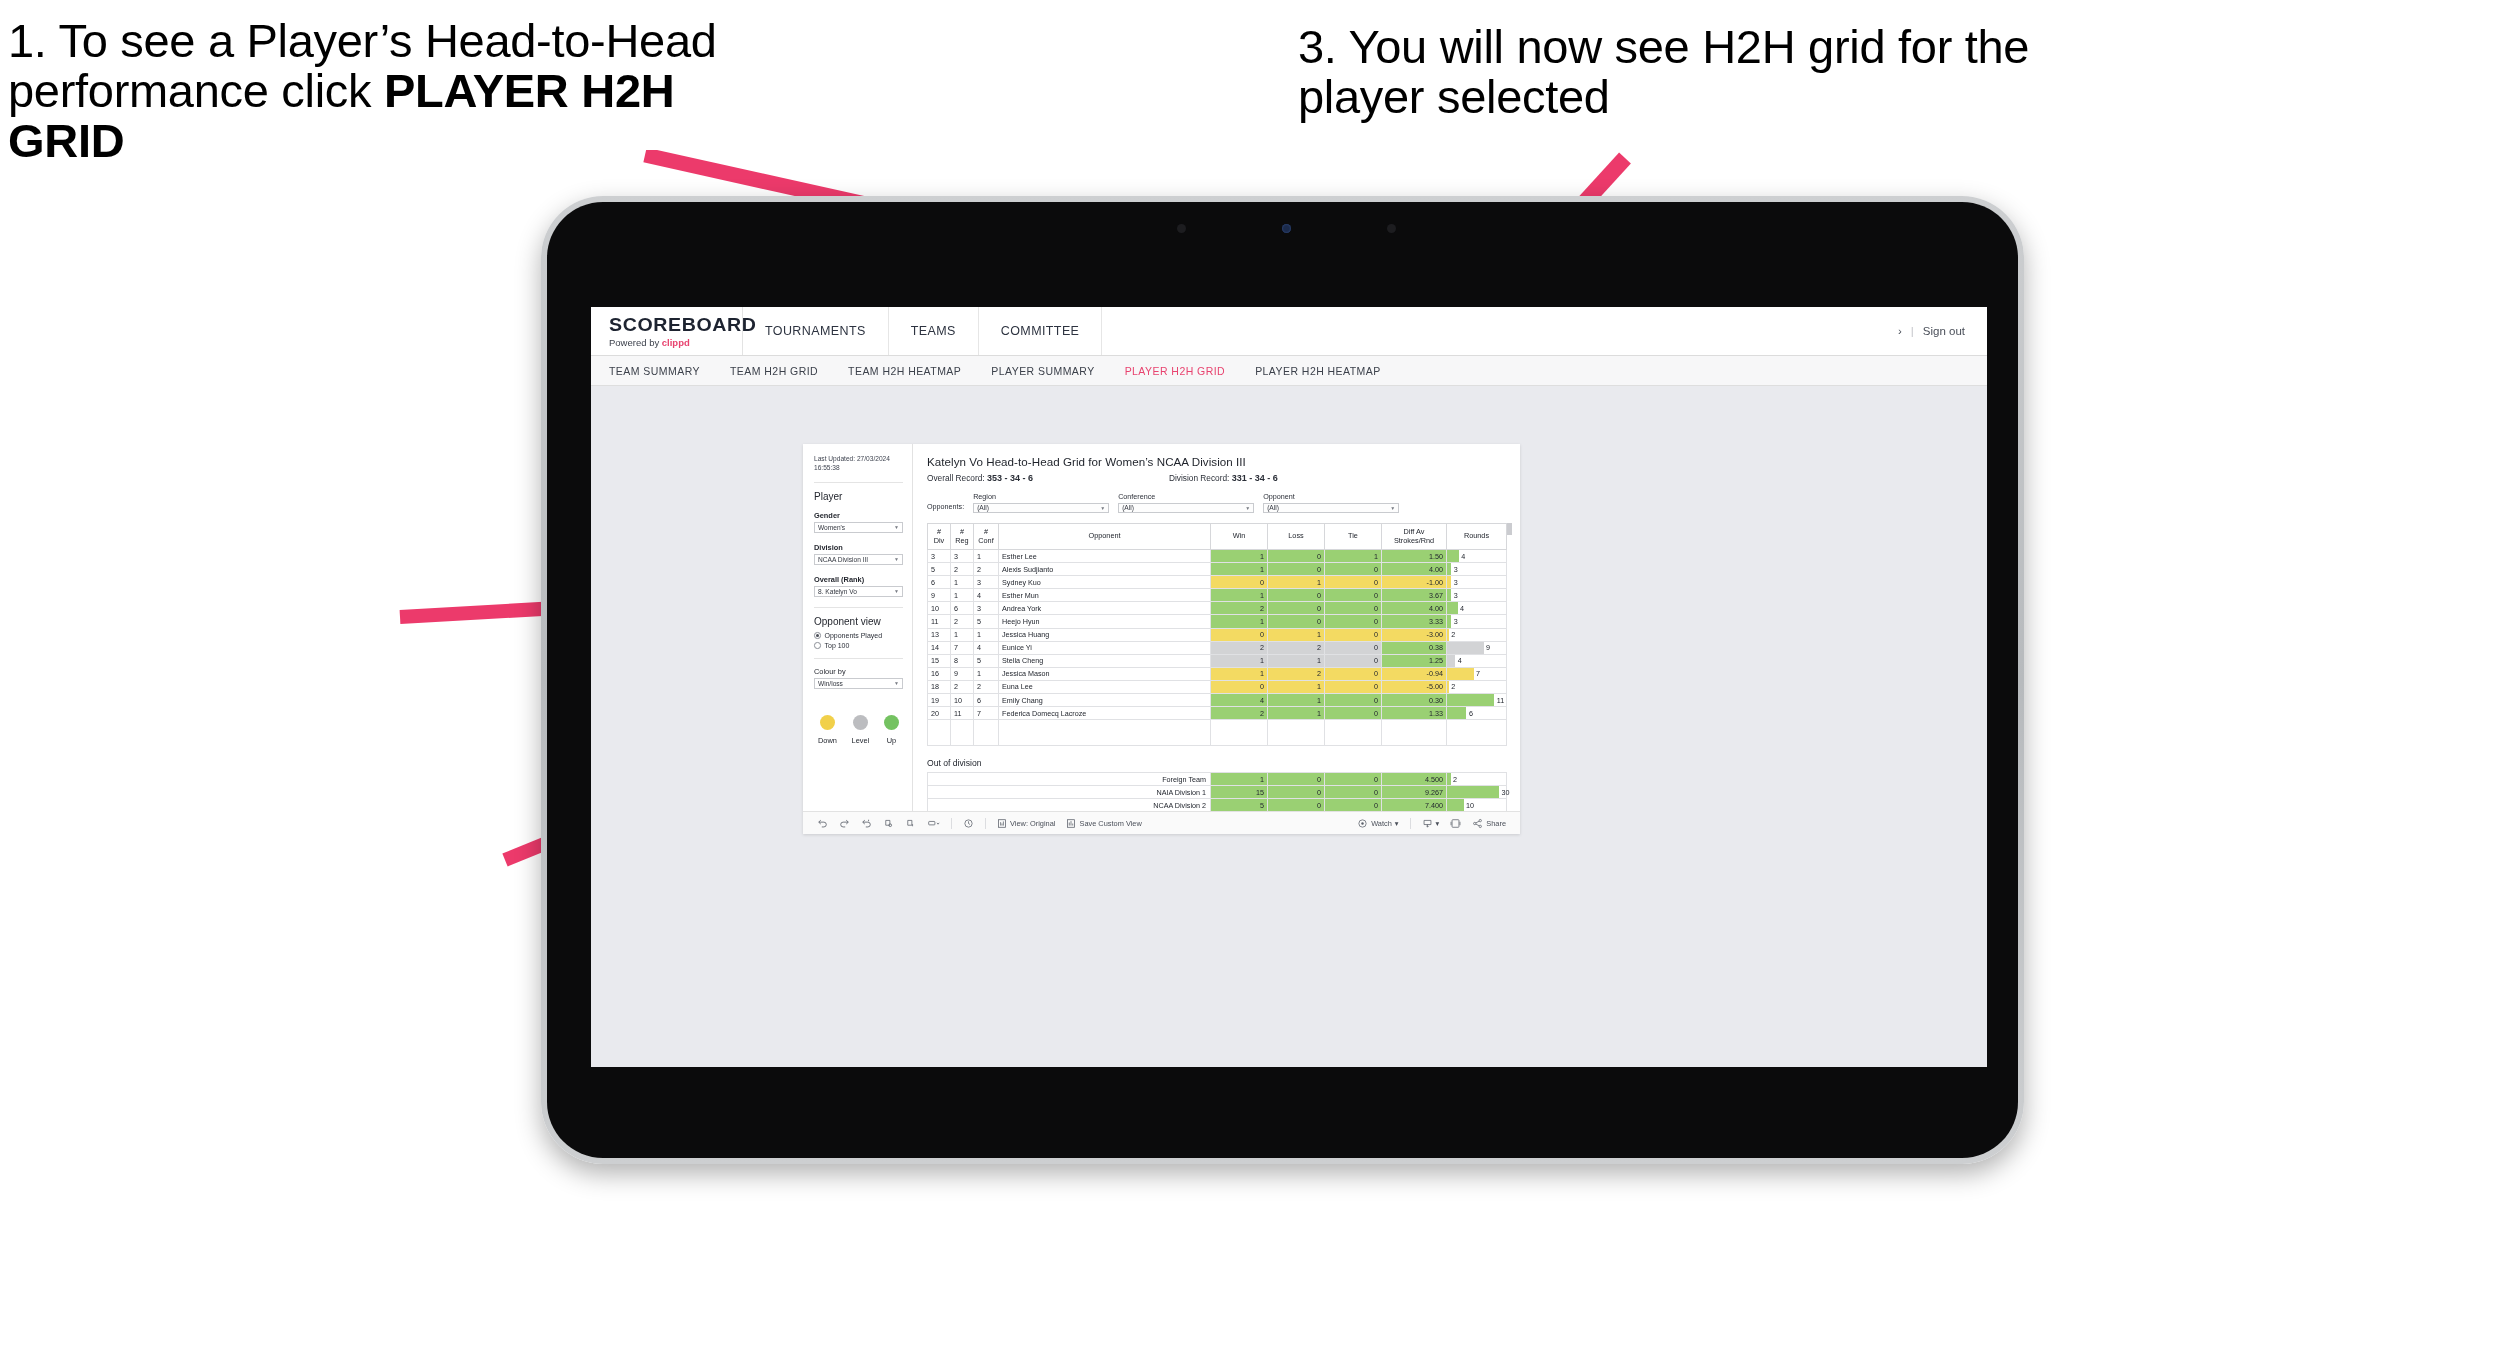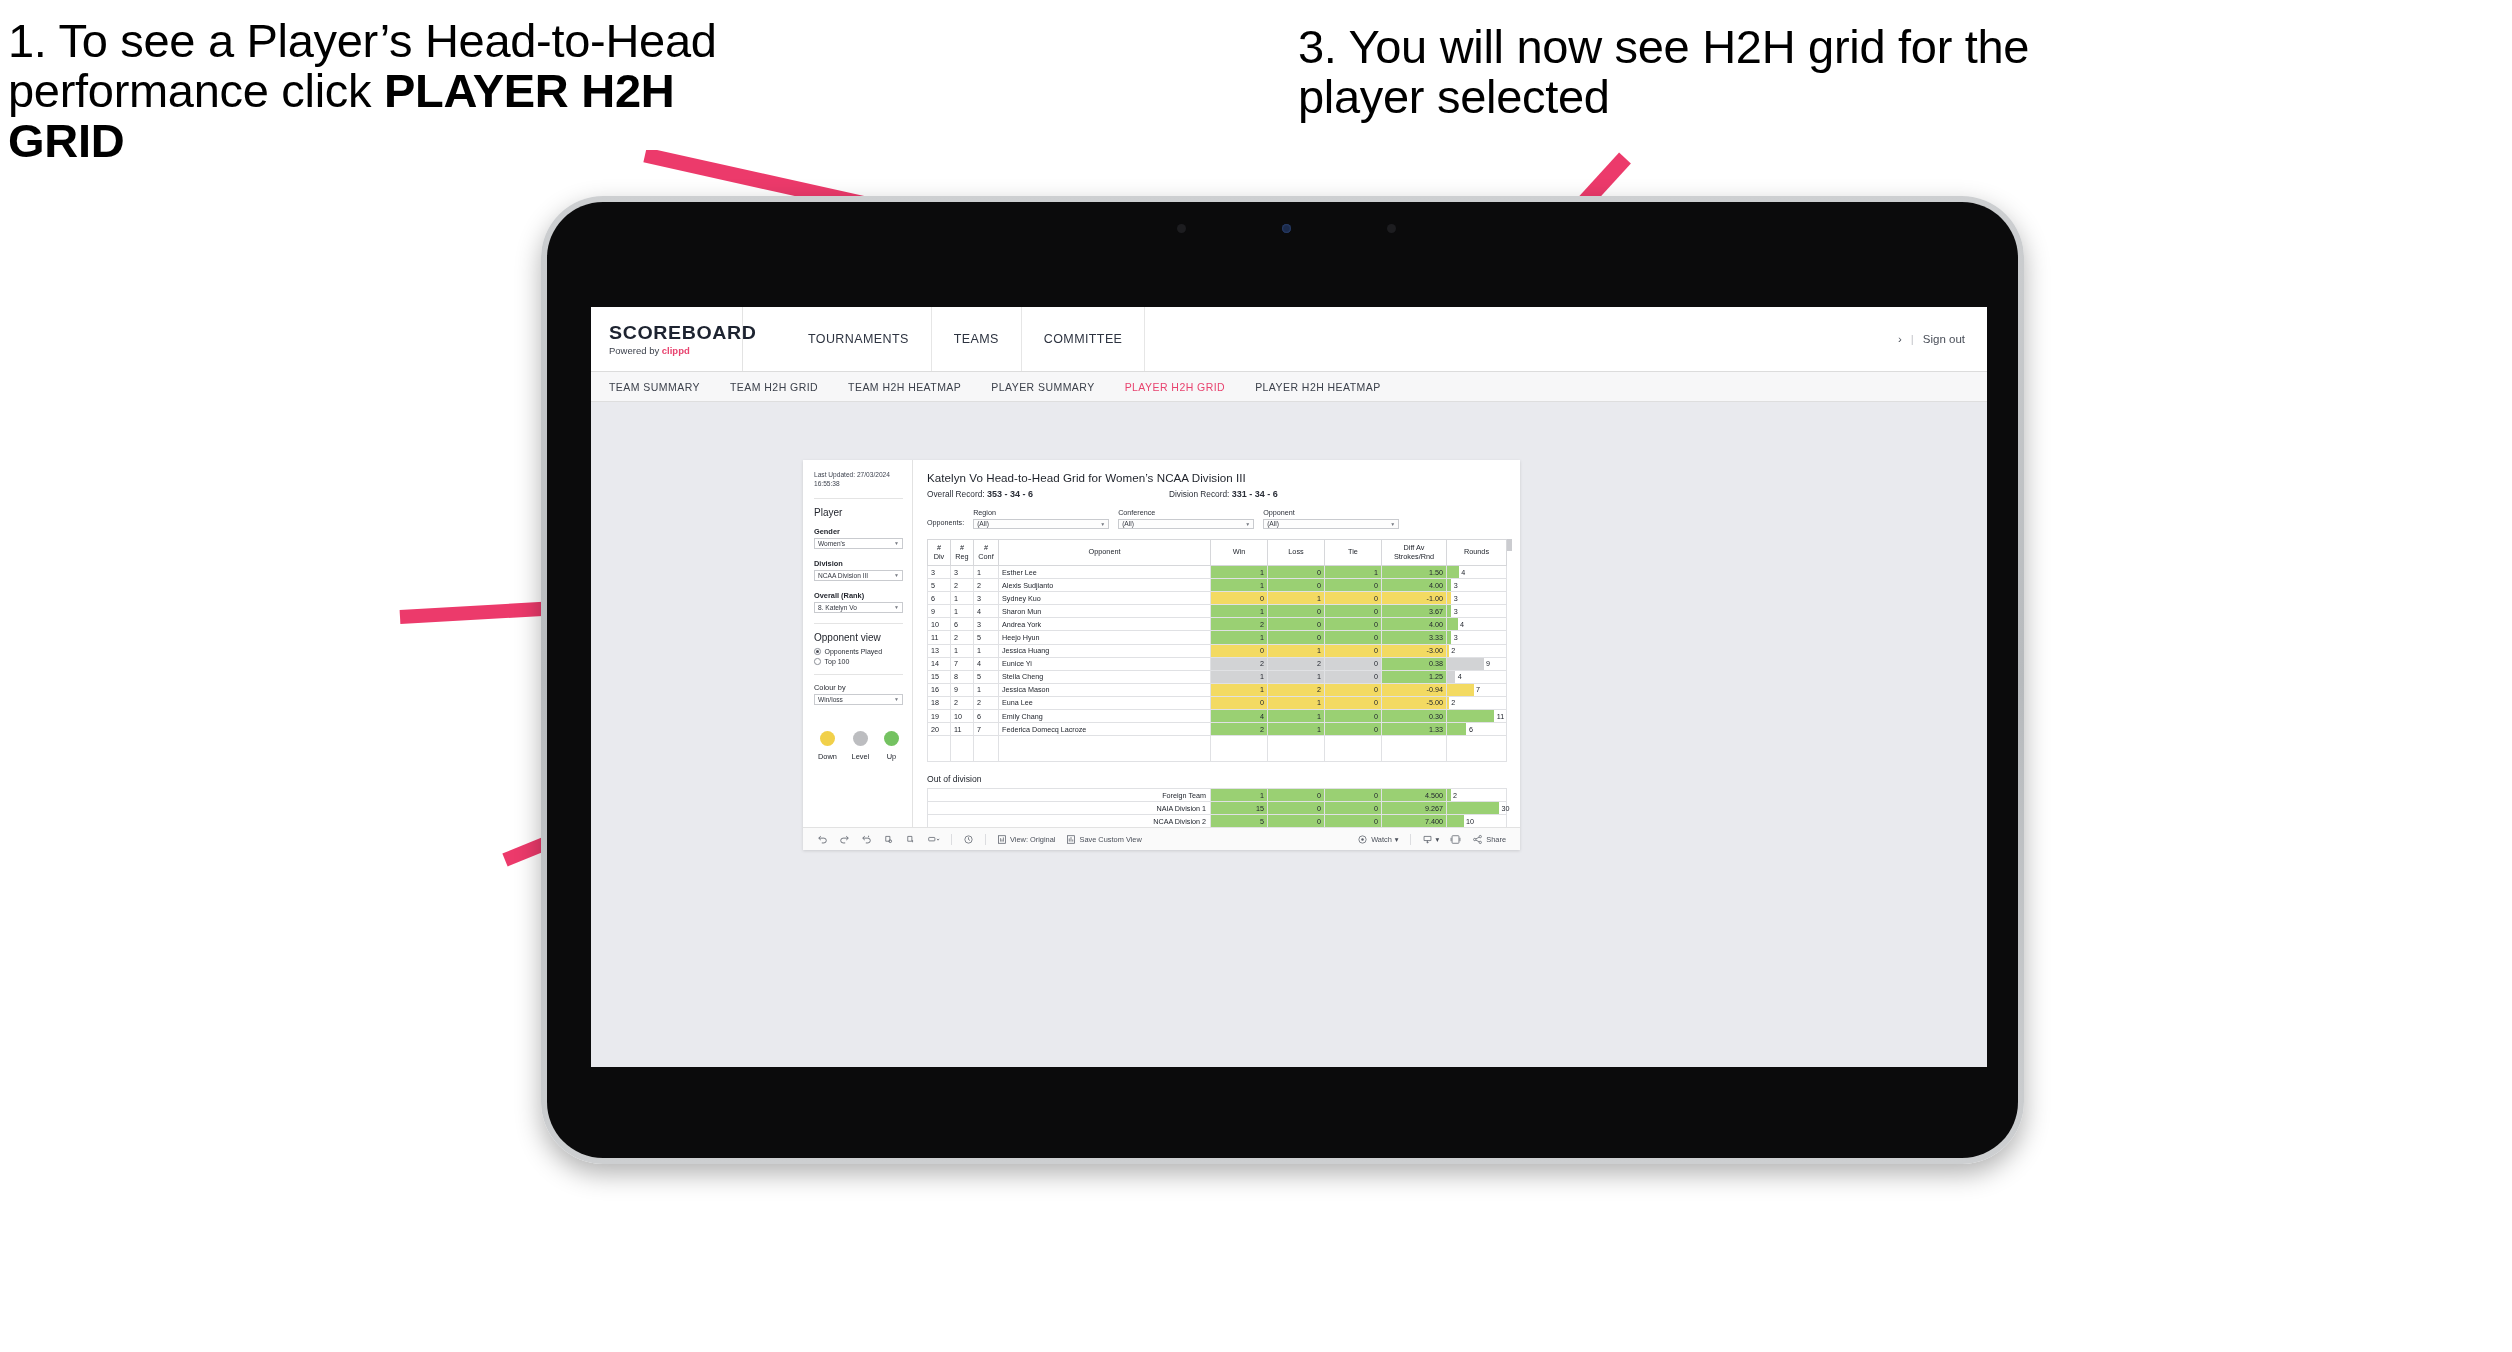--- a/index.html
+++ b/index.html
@@ -51,23 +51,22 @@
 
   
   #screen {
     position: absolute; left: 44px; top: 105px;
     width: 1396px; height: 760px;
     background: #e9eaee;
     overflow: hidden;
   }
   
   #appbar {
-    height: 65px; background: #fff; display: flex; align-items: stretch;
+    height: 49px; background: #fff; display: flex; align-items: stretch;
     border-bottom: 1px solid #dcdcdc;
-    gap: 43px;
   }
   .brand { width: 152px; display: flex; flex-direction: column;
            justify-content: center; padding-left: 18px;
            border-right: 1px solid #e3e3e3; }
   .brand-name { font-weight: 700; font-size: 19px; letter-spacing: .6px;
                 color: #1d2330; font-family: "Liberation Sans", sans-serif;
                 transform: scaleX(1.03); transform-origin: left; }
   .brand-sub { font-size: 9.5px; color: #3a3f4a; margin-top: 1px; }
   .brand-sub .pink { color: #e8436f; font-weight: 700; }
   .topnav { display: flex; align-items: stretch; }
@@ -396,21 +395,21 @@
                         <td class="c-val y">-1.00</td>
                         <td class="c-rounds">
                           <div class="bar y" style="width: 7%;"></div>
                           <div class="bar-val" style="left: 7%;">3</div>
                         </td>
                       </tr>
                       <tr>
                         <td class="c-num">9</td>
                         <td class="c-num">1</td>
                         <td class="c-num">4</td>
-                        <td class="c-opp">Sharon Mun</td>
+                        <td class="c-opp">Esther Mun</td>
                         <td class="c-val g">1</td>
                         <td class="c-val g">0</td>
                         <td class="c-val g">0</td>
                         <td class="c-val g">3.67</td>
                         <td class="c-rounds">
                           <div class="bar g" style="width: 7%;"></div>
                           <div class="bar-val" style="left: 7%;">3</div>
                         </td>
                       </tr>
                       <tr>

